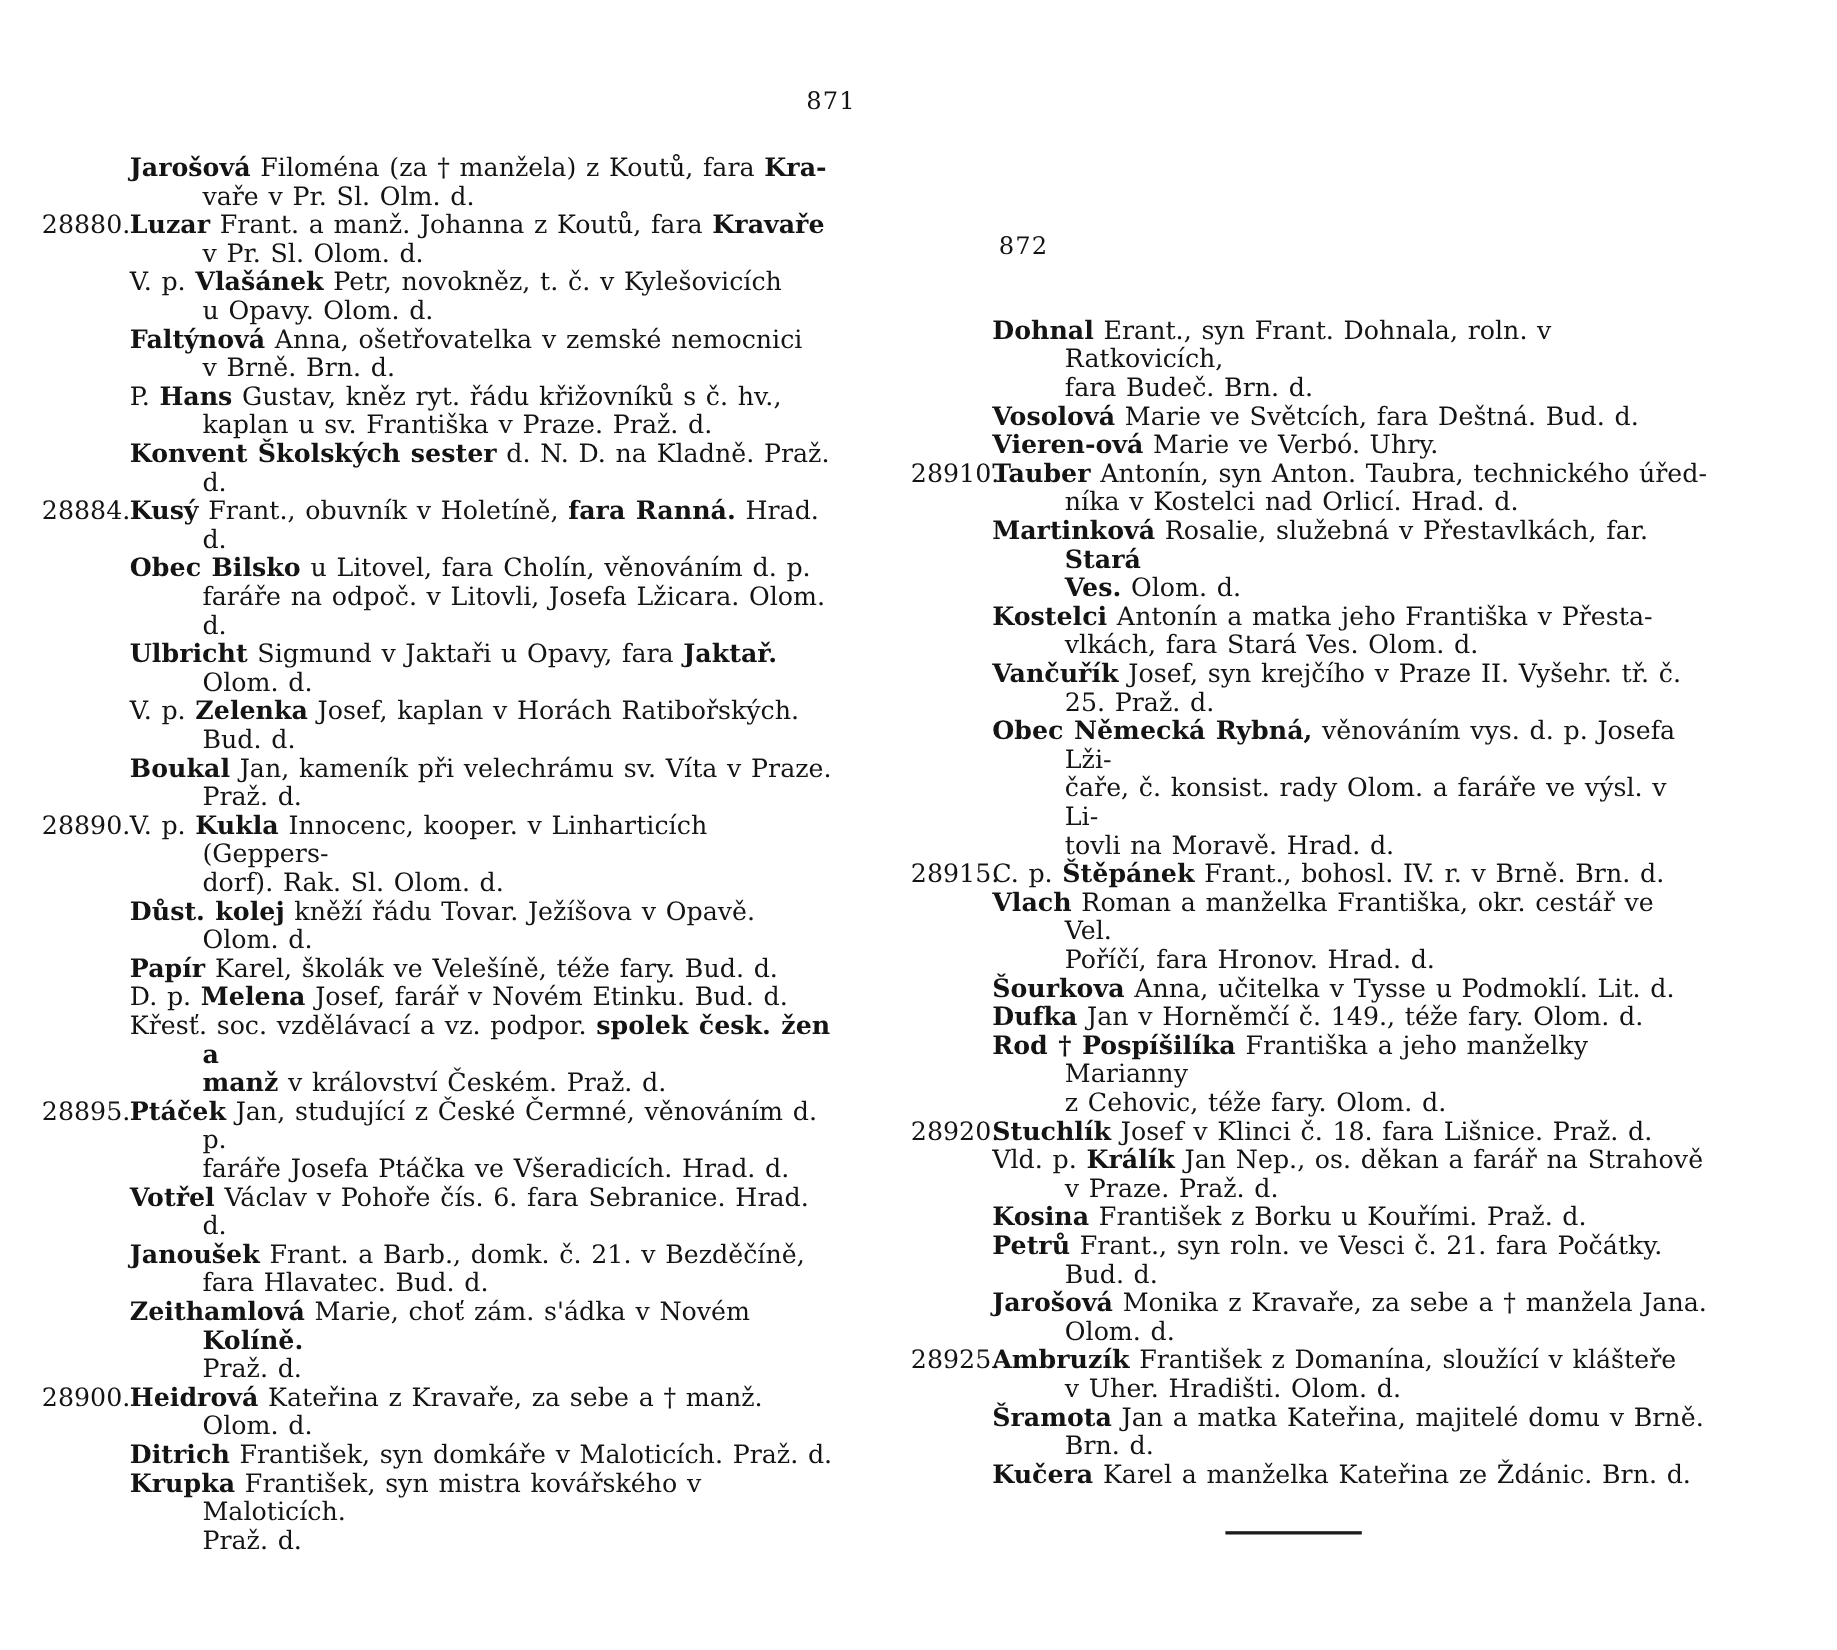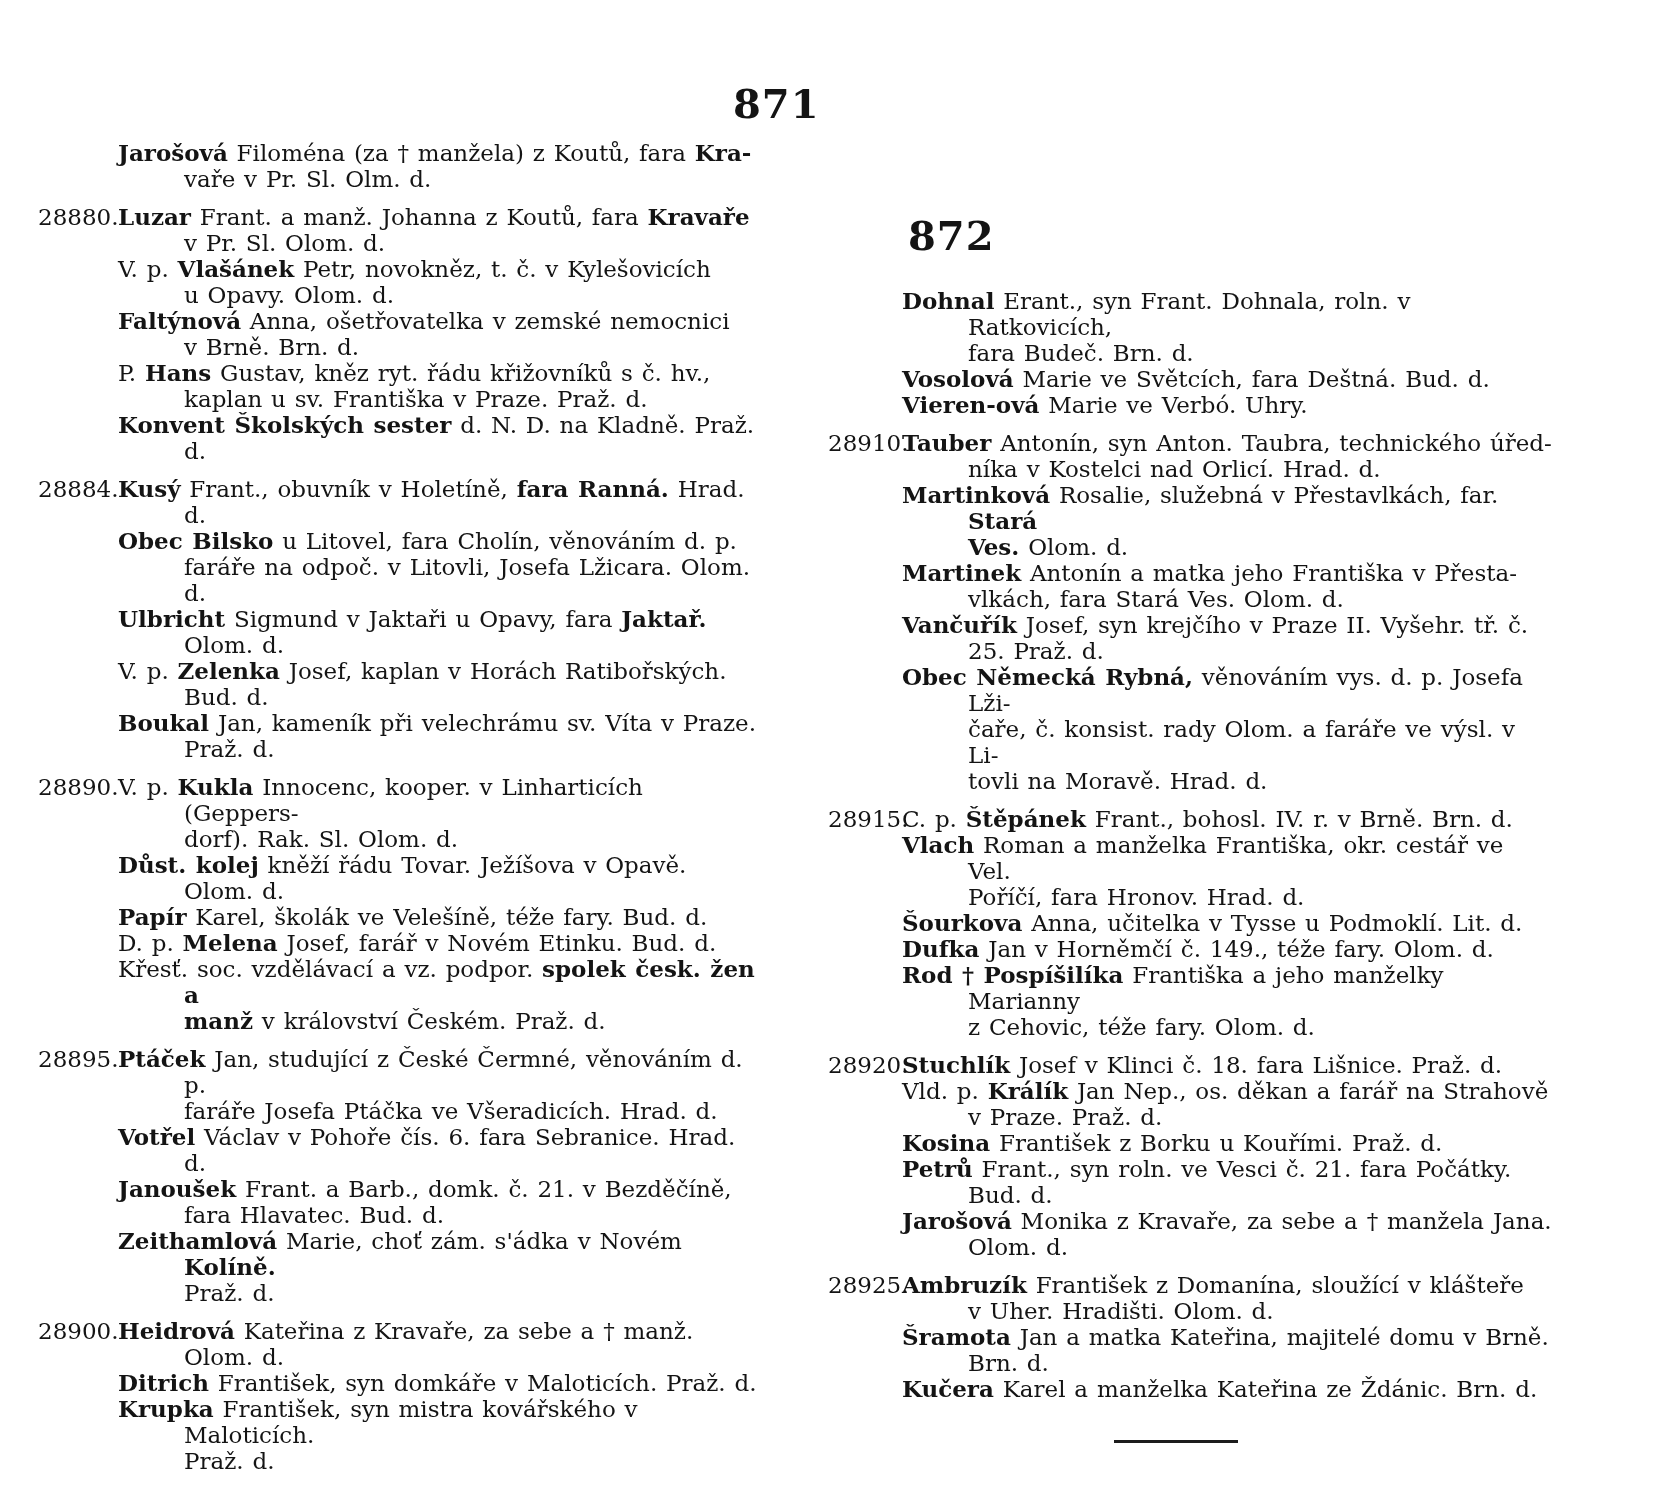--- a/index.html
+++ b/index.html
@@ -1,27 +1,27 @@
 <!DOCTYPE html>
 <html><head>
 <meta charset="utf-8">
 <style>
   html,body{margin:0;padding:0;}
   body{
     width:1670px;height:1500px;position:relative;overflow:hidden;
     background:#ffffff;color:#141414;
     font-family:"DejaVu Serif","Liberation Serif",serif;
   }
-  .page-num{position:absolute;font-weight:bold;font-size:40px;letter-spacing:1px;}
+  .page-num{position:absolute;font-weight:normal;font-size:22px;letter-spacing:1px;}
   #pn-left{left:733px;top:80px;}
   #pn-right{left:908px;top:212px;}
   .column{position:absolute;}
   #col-left{left:38px;top:140px;width:726px;}
   #col-right{left:828px;top:288px;width:724px;}
-  .group{display:flex;margin-top:12px;}
+  .group{display:flex;}
   .group:first-child{margin-top:0;}
   .num{flex:none;font-size:23px;line-height:26px;white-space:nowrap;}
   #col-left .num{width:80px;}
   #col-right .num{width:74px;}
   .paras{flex:1;min-width:0;}
   .para{margin:0;font-size:23px;line-height:26px;padding-left:66px;text-indent:-66px;word-spacing:1.5px;}
   .para b{font-weight:bold;}
   .rule{width:124px;height:3px;background:#1c1c1c;margin:38px 0 0 286px;}
 </style>
 </head>
@@ -99,21 +99,21 @@
             <p class="para"><b>Dohnal</b> Erant., syn Frant. Dohnala, roln. v Ratkovicích,<br>fara Budeč. Brn. d.</p>
             <p class="para"><b>Vosolová</b> Marie ve Světcích, fara Deštná. Bud. d.</p>
             <p class="para"><b>Vieren-ová</b> Marie ve Verbó. Uhry.</p>
           </div>
         </div>
         <div class="group">
           <div class="num">28910.</div>
           <div class="paras">
             <p class="para"><b>Tauber</b> Antonín, syn Anton. Taubra, technického úřed-<br>níka v Kostelci nad Orlicí. Hrad. d.</p>
             <p class="para"><b>Martinková</b> Rosalie, služebná v Přestavlkách, far. <b>Stará</b><br><b>Ves.</b> Olom. d.</p>
-            <p class="para"><b>Martinek</b> Antonín a matka jeho Františka v Přesta-<br>vlkách, fara Stará Ves. Olom. d.</p>
+            <p class="para"><b>Kostelci</b> Antonín a matka jeho Františka v Přesta-<br>vlkách, fara Stará Ves. Olom. d.</p>
             <p class="para"><b>Vančuřík</b> Josef, syn krejčího v Praze II. Vyšehr. tř. č.<br>25. Praž. d.</p>
             <p class="para"><b>Obec Německá Rybná,</b> věnováním vys. d. p. Josefa Lži-<br>čaře, č. konsist. rady Olom. a faráře ve výsl. v Li-<br>tovli na Moravě. Hrad. d.</p>
           </div>
         </div>
         <div class="group">
           <div class="num">28915.</div>
           <div class="paras">
             <p class="para">C. p. <b>Štěpánek</b> Frant., bohosl. IV. r. v Brně. Brn. d.</p>
             <p class="para"><b>Vlach</b> Roman a manželka Františka, okr. cestář ve Vel.<br>Poříčí, fara Hronov. Hrad. d.</p>
             <p class="para"><b>Šourkova</b> Anna, učitelka v Tysse u Podmoklí. Lit. d.</p>

